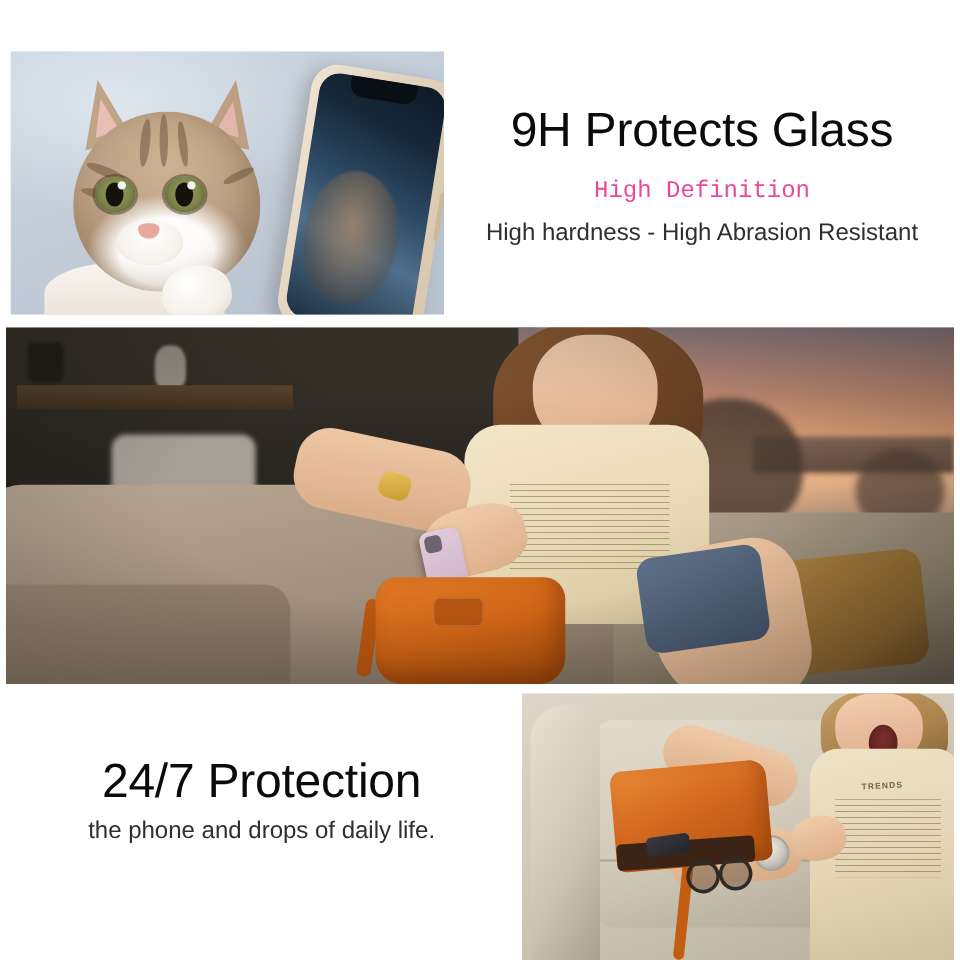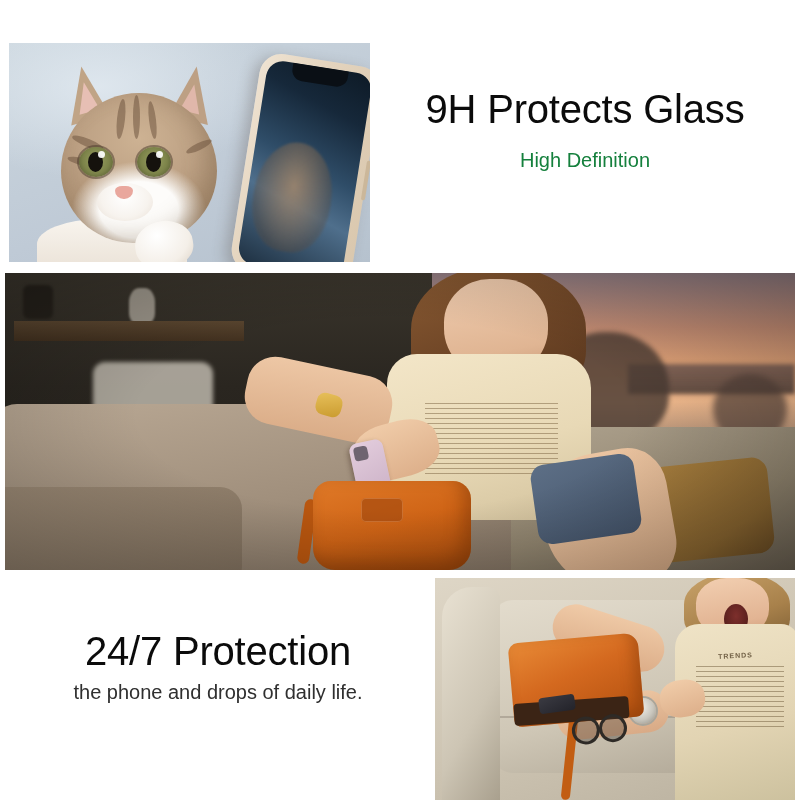--- a/index.html
+++ b/index.html
@@ -459,24 +459,24 @@
     font-family: "Liberation Sans", sans-serif;
     font-size: 40px;
     line-height: 1.08;
     font-weight: 400;
     color: #0b0b0b;
     margin: 0;
     letter-spacing: -0.2px;
     white-space: nowrap;
   }
   .sub1 {
-    font-family: Liberation Sans, sans-serif;
+    font-family: Liberation Mono, monospace;
     font-size: 20px;
     line-height: 1.5;
-    color: #15803d;
+    color: #ec4899;
     margin: 14px 0 0 0;
     white-space: nowrap;
   }
   .sub2 {
     font-family: "Liberation Sans", sans-serif;
     font-size: 20px;
     line-height: 1.5;
     color: #2f2f2f;
     margin: 4px 0 0 0;
     white-space: nowrap;
@@ -507,20 +507,21 @@
       <div class="screen-cat"></div>
       <div class="notch"></div>
     </div>
     <div class="btn-side"></div>
   </div>
 </div>
 
 <div class="text-block" id="text-glass">
   <p class="headline">9H Protects Glass</p>
   <p class="sub1">High Definition</p>
+  <p class="sub2">High hardness - High Abrasion Resistant</p>
 </div>
 
 <div class="panel" id="panel-living">
   <div class="room">
     <div class="jar"></div>
     <div class="vase"></div>
     <div class="shelf"></div>
     <div class="cushion-white"></div>
   </div>
   <div class="sunset">

